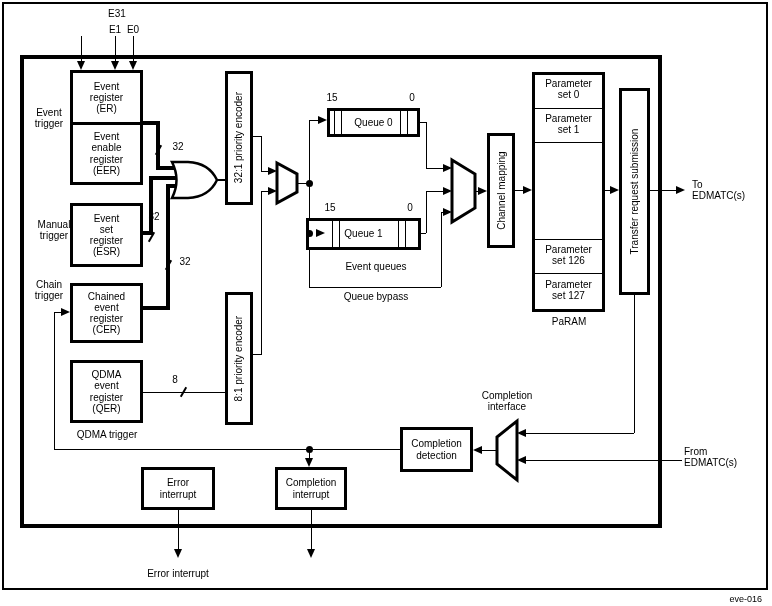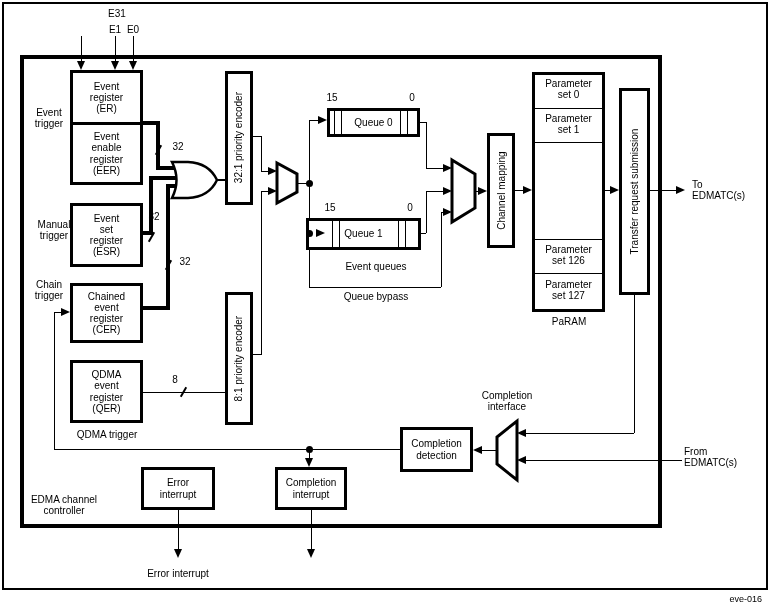--- a/index.html
+++ b/index.html
@@ -231,19 +231,17 @@
 
   <div class="lbl" style="left:540px;top:316px;width:58px;">PaRAM</div>
 
   <div class="lbl left" style="left:692px;top:179px;width:72px;">To
 EDMATC(s)</div>
   <div class="lbl left" style="left:684px;top:446px;width:80px;">From
 EDMATC(s)</div>
 
   <div class="lbl" style="left:474px;top:390px;width:66px;">Completion
 interface</div>
-  <div class="lbl" style="left:16px;top:494px;width:96px;">EDMA channel
-controller</div>
 
   <div class="lbl" style="left:134px;top:568px;width:88px;">Error interrupt</div>
 
   <div class="lbl right" style="left:700px;top:594px;width:62px;font-size:9px;">eve-016</div>
 </div>
 
 </body></html>

